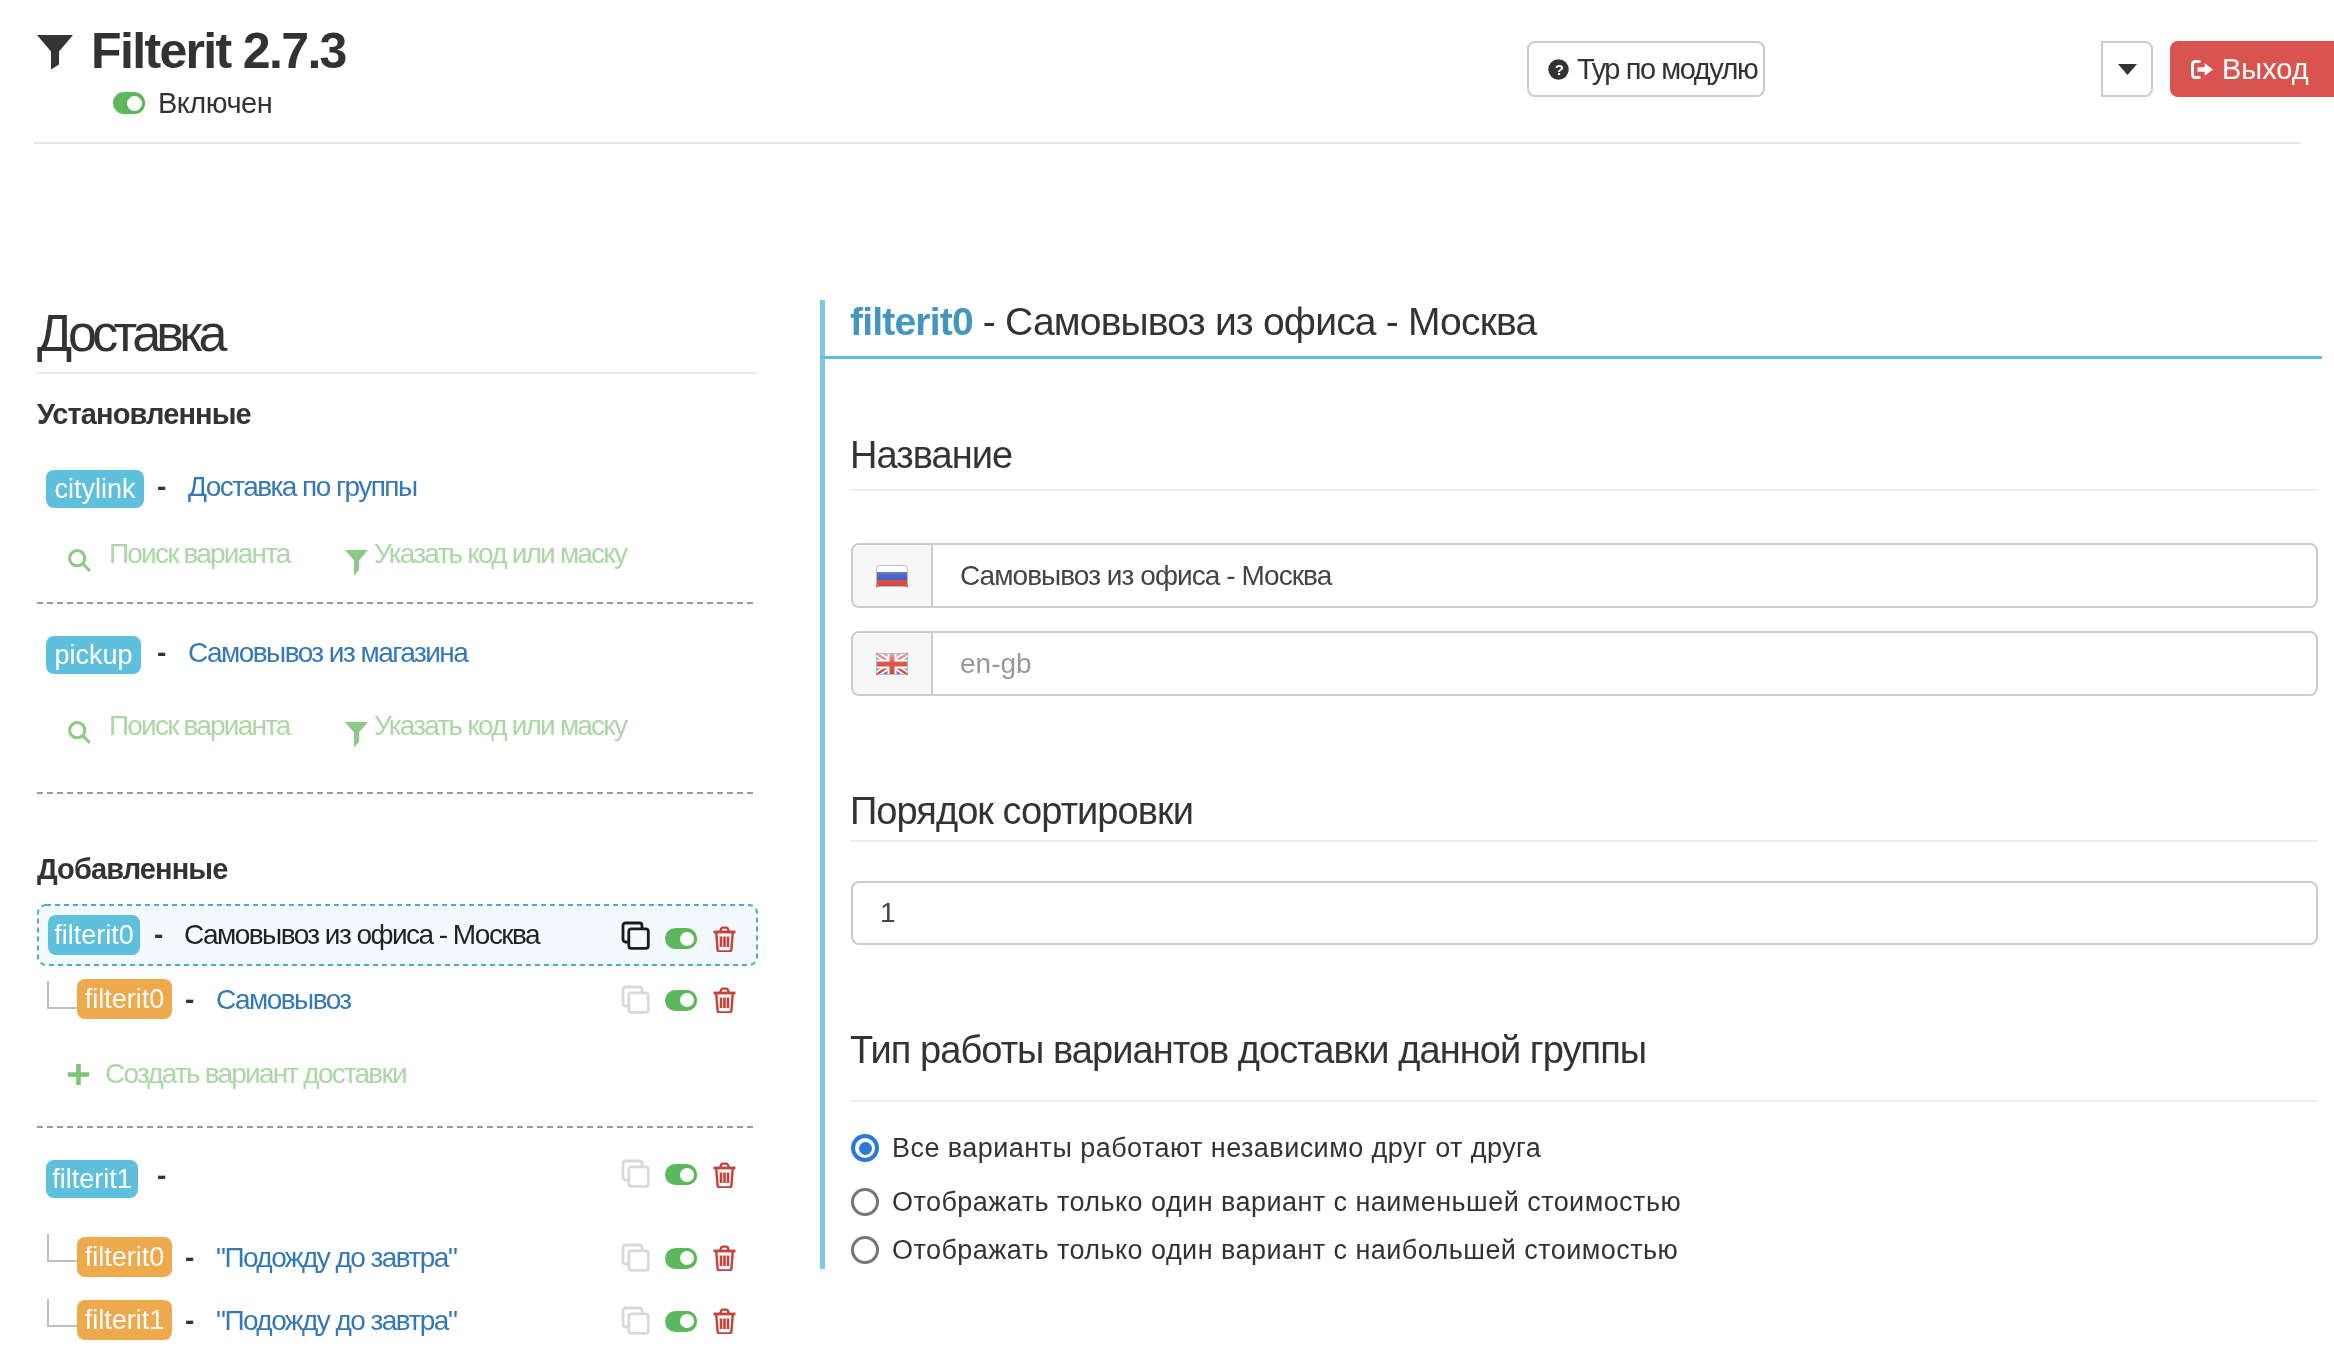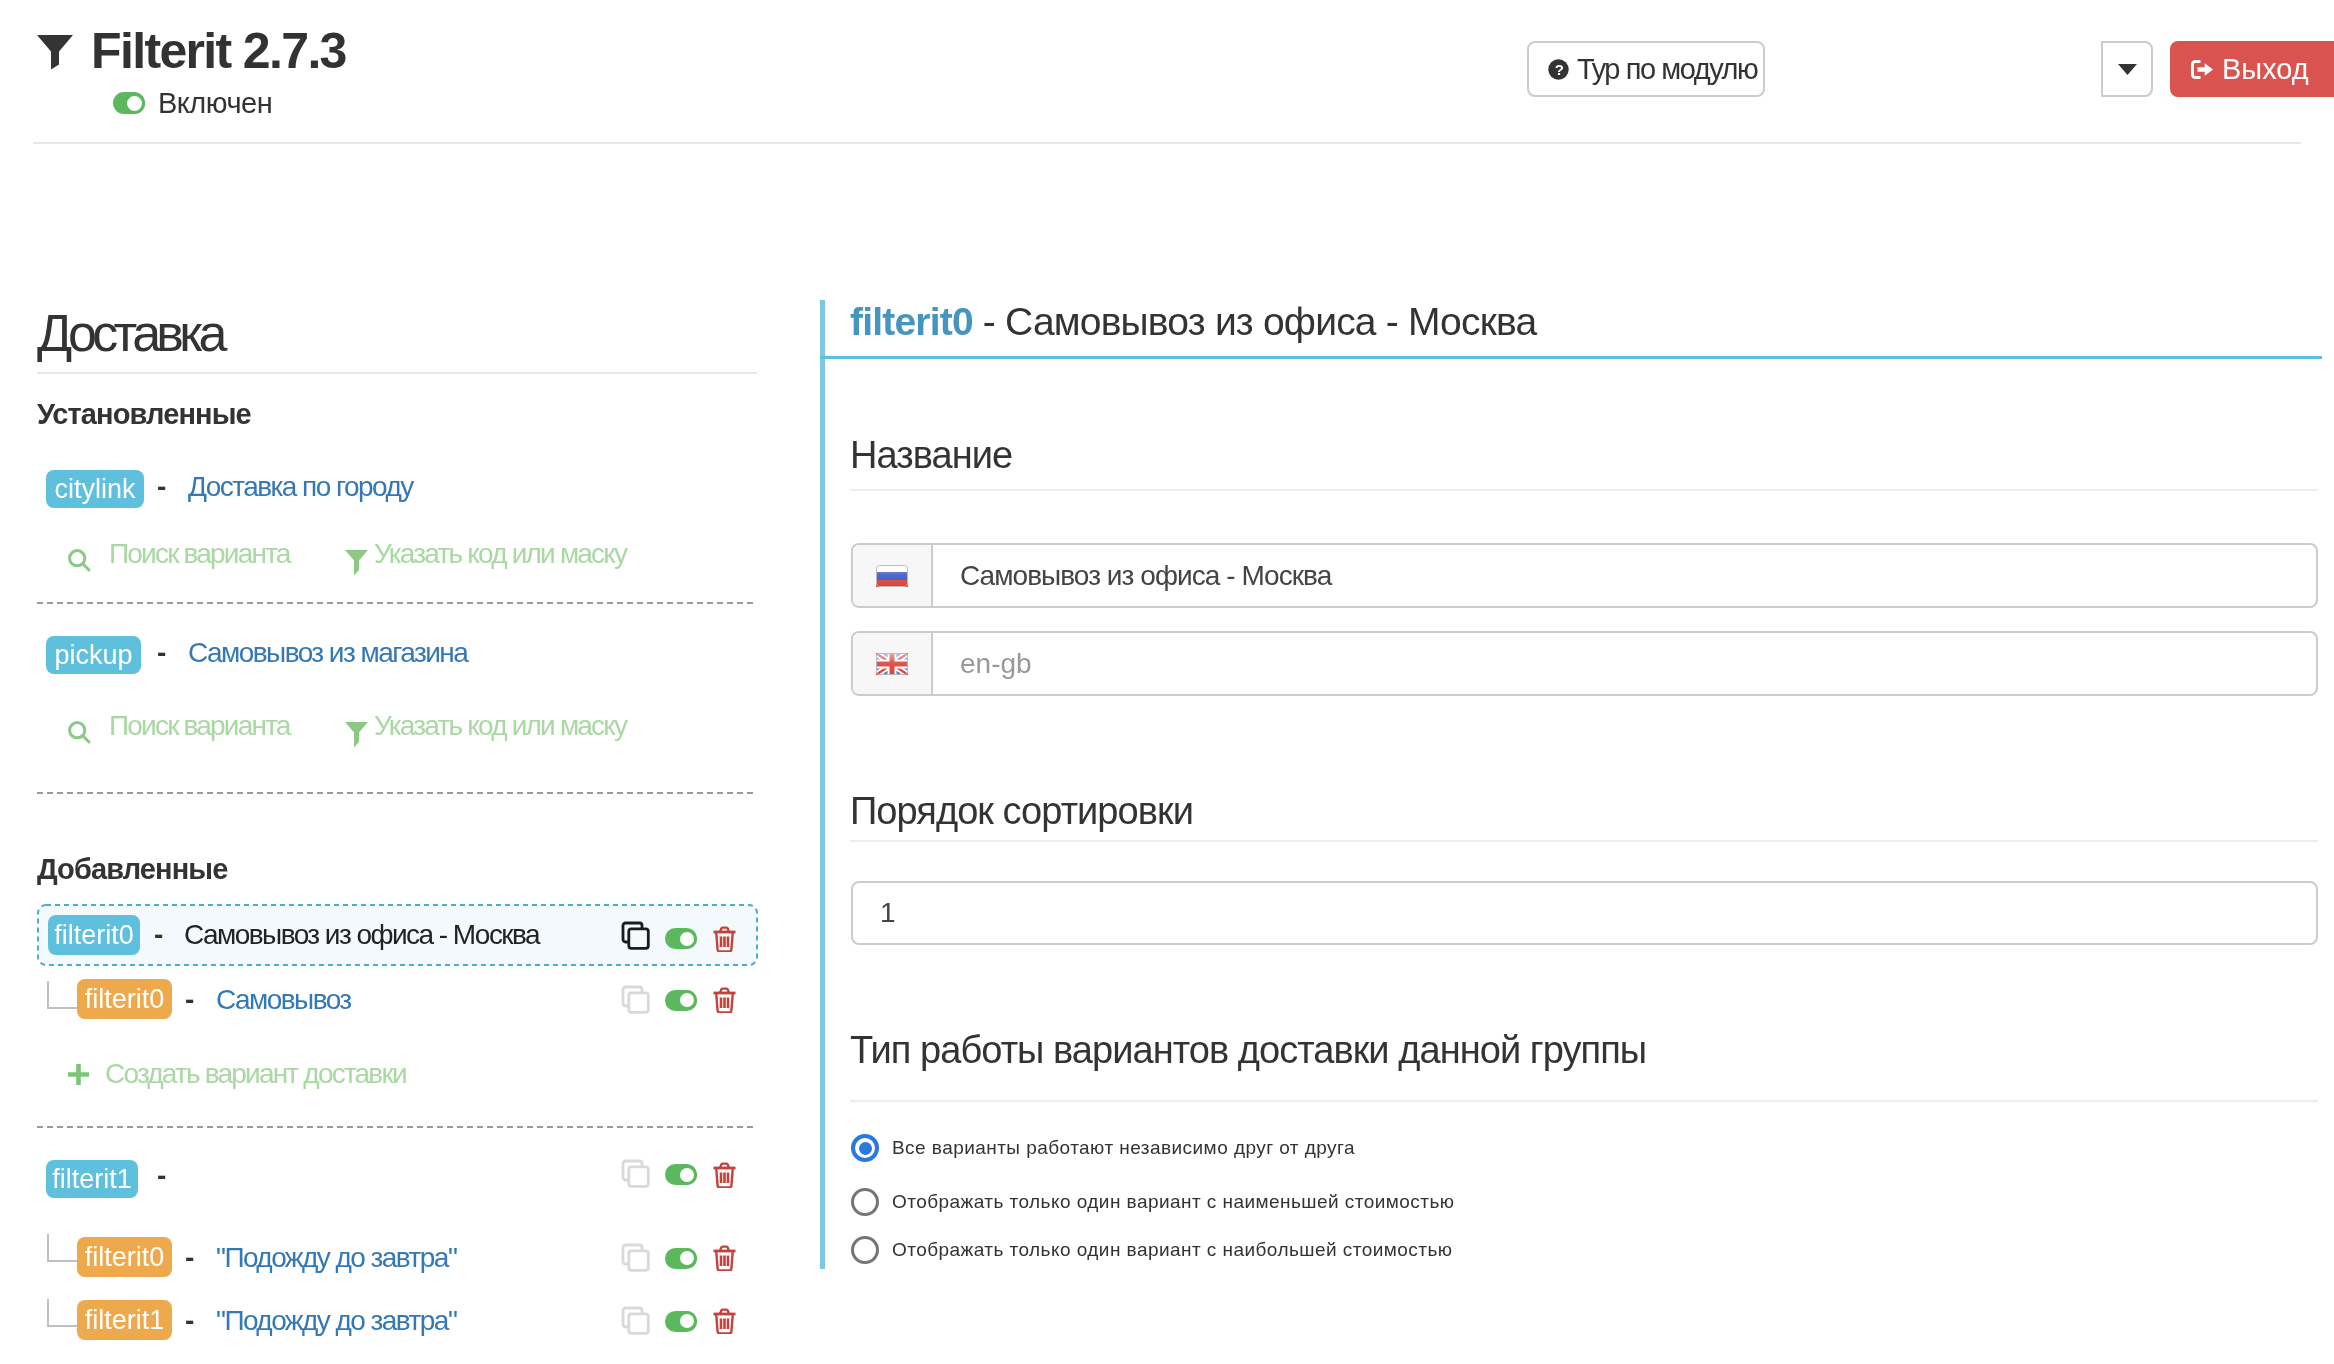--- a/index.html
+++ b/index.html
@@ -57,21 +57,21 @@
 #rc-head { left:30px; top:0px; font-size:39px; line-height:44px; color:#333; letter-spacing:-0.8px; white-space:nowrap; }
 #rc-head b { color:#4596be; font-weight:bold; }
 #rc-headline { left:0; top:56px; width:1502px; height:3px; background:#5bc0de; }
 .sechead { position:absolute; font-size:38px; color:#333; line-height:42px; letter-spacing:-0.95px; white-space:nowrap; }
 .secline { position:absolute; height:2px; background:#ededed; width:1468px; left:30px; }
 .igroup { position:absolute; left:31px; width:1467px; height:65px; border:2px solid #ccc; border-radius:8px; display:flex; background:#fff; }
 .iaddon { width:80px; background:#f7f7f7; border-right:2px solid #ccc; border-radius:6px 0 0 6px; display:flex; align-items:center; justify-content:center; flex:none; }
 .ifield { flex:1; display:flex; align-items:center; padding-left:27px; font-size:28px; letter-spacing:-0.95px; color:#444; white-space:nowrap; }
 .ifield.ph { color:#999; letter-spacing:0; }
 .sinput { position:absolute; left:31px; width:1467px; height:64px; border:2px solid #ccc; border-radius:8px; background:#fff; display:flex; align-items:center; padding-left:27px; font-size:28px; color:#444; }
-.radiorow { position:absolute; left:31px; display:flex; align-items:center; font-size:19px; letter-spacing:0.45px; color:#333; white-space:nowrap; }
+.radiorow { position:absolute; left:31px; display:flex; align-items:center; font-size:27px; letter-spacing:0.45px; color:#333; white-space:nowrap; }
 .radio { box-sizing:border-box; width:28px; height:28px; border-radius:50%; border:3px solid #757575; margin-right:13px; position:relative; background:#fff; flex:none; }
 .radio.on { border:4.5px solid #2a7ade; }
 .radio.on::after { content:""; position:absolute; left:50%; top:50%; width:13px; height:13px; margin:-6.5px 0 0 -6.5px; border-radius:50%; background:#2a7ade; }
 </style>
 </head>
 <body>
 <div id="page">
 
   <div class="abs" id="title">
     <svg width="38" height="38" viewBox="0 0 38 38">
@@ -110,21 +110,21 @@
   <div class="abs" id="hr-top"></div>
 
   <div class="abs" id="leftcol">
     <div class="abs nw" id="h-dostavka">Доставка</div>
     <div class="abs" id="h-dostavka-line"></div>
     <div class="abs subhead" style="left:0; top:98px;">Установленные</div>
 
     <div class="itemrow" style="top:166px; height:42px; line-height:42px;">
       <span class="badge blue" style="left:9px; top:4px; width:98px;">citylink</span>
       <span class="dsh" style="left:120px;">-</span>
-      <a class="lnk abs" style="left:151px;">Доставка по городу</a>
+      <a class="lnk abs" style="left:151px;">Доставка по группы</a>
     </div>
 
     <div class="greenrow" style="left:0; top:233px; height:42px; line-height:42px;">
       <svg class="abs" style="left:31px; top:16px;" width="23" height="23" viewBox="0 0 23 23" fill="none" stroke="#8cc985" stroke-width="3">
           <circle cx="9.2" cy="9.2" r="7.6"></circle>
           <path d="M14.8 14.8 L21 21" stroke-linecap="round"></path>
         </svg>
       <span style="left:72px;">Поиск варианта</span>
       <svg class="abs" style="left:308px; top:17px;" width="23" height="26" viewBox="0 0 23 26">
           <path d="M0 0 h23 l-9 10.5 v9.5 l-5 5.5 v-15 z" fill="#8cc985"></path>

